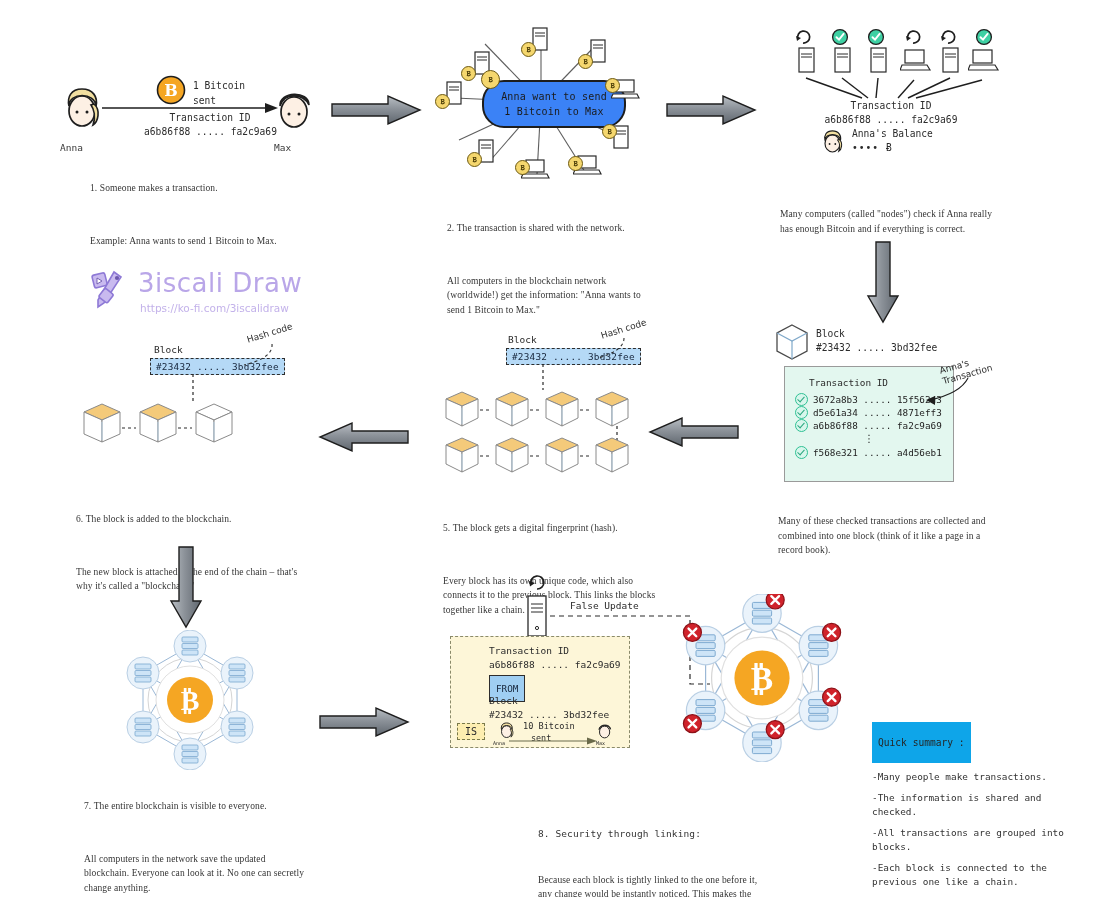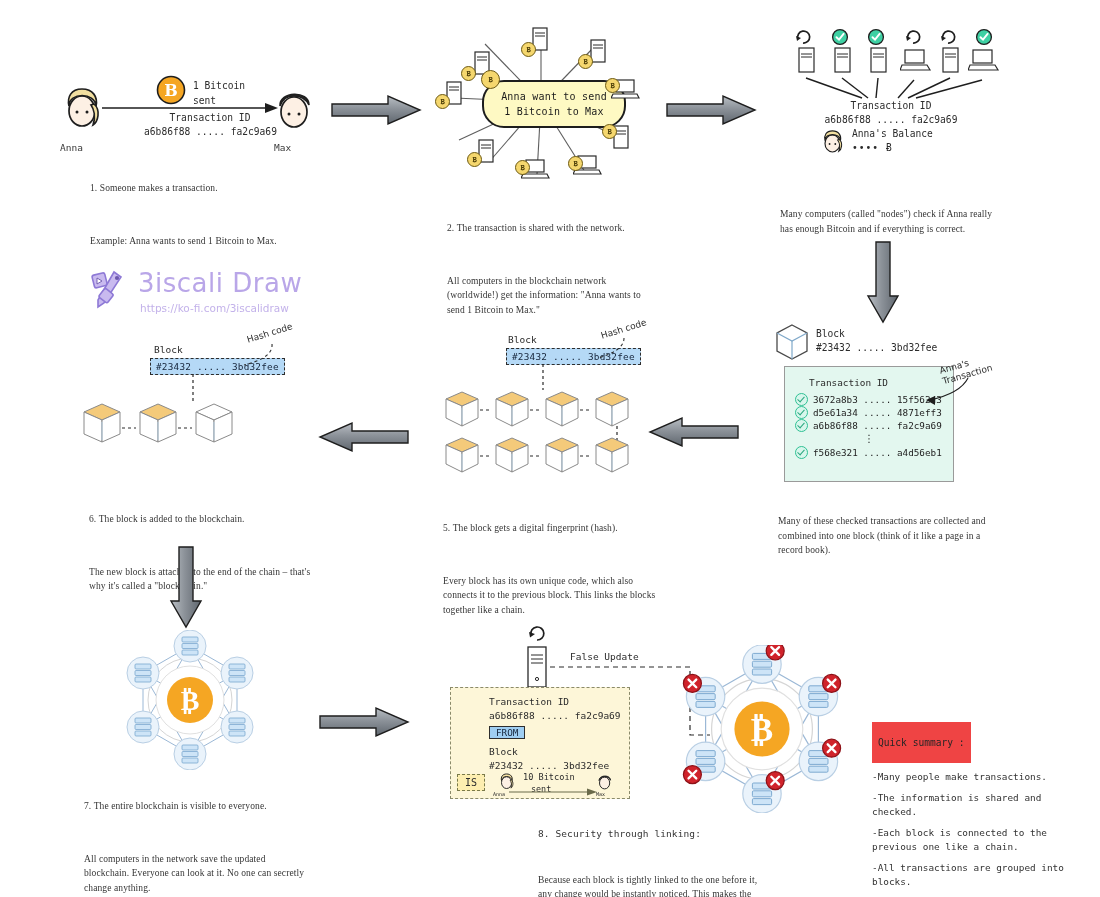--- a/index.html
+++ b/index.html
@@ -12,21 +12,21 @@
   .cap{font-size:9.5px;line-height:14.5px;letter-spacing:.1px;color:#353535;white-space:pre-wrap;}
   .cap .p{margin:0 0 9px 0;font-family:Liberation Serif, serif;}
   .mono{font-family:"DejaVu Sans Mono","Liberation Mono",monospace;}
   .lbl{font-size:9.5px;color:#3a3a3a;}
 
   
   .bigarrow{display:block;}
 
   
   .bubble{
-    background:#fef9c3;border:2.2px solid #1d1d1d;border-radius:22px;
+    background:#3b82f6;border:2.2px solid #1d1d1d;border-radius:22px;
     display:flex;flex-direction:column;align-items:center;justify-content:center;
     font-size:10px;line-height:15px;color:#1b1b1b;letter-spacing:.2px;
   }
   .coin{
     border-radius:50%;background:#f5d76e;border:1.3px solid #6d5a12;
     color:#4a3c06;font-size:7px;display:flex;align-items:center;justify-content:center;
     font-weight:bold;
   }
 
   
@@ -45,25 +45,25 @@
   .hashbox{
     background:#b5d9f6;border:1.3px dashed #2d2d2d;
     font-size:9.4px;padding:2px 5px;color:#15243a;white-space:nowrap;letter-spacing:.2px;
   }
   .handlabel{font-family:"DejaVu Sans","Liberation Sans",sans-serif;font-size:9px;color:#2b2b2b;}
 
   
   .falsecard{
     background:#fdf6d8;border:1.5px dashed #8a8a6a;
   }
-  .fromtag{background:#9fcef2;border:1.2px solid #2d2d2d;font-size:9.3px;padding:0 6px;display:inline-block;color:#16263c;}
+  .fromtag{background:#9fcef2;border:1.2px solid #2d2d2d;font-size:9.3px;padding:7px 6px;display:inline-block;color:#16263c;}
   .istag{background:#fdeeb0;border:1.3px dashed #7a7a4a;font-size:10px;padding:2px 7px;display:inline-block;color:#2b2b2b;}
 
   
-  .sumtitle{background:#ef4444;display:inline-block;padding:15px 6px;font-size:9.6px;color:#262626;}
+  .sumtitle{background:#0ea5e9;display:inline-block;padding:15px 6px;font-size:9.6px;color:#262626;}
   .sumline{font-size:9.4px;line-height:14px;color:#333;margin-top:7px;white-space:pre-wrap;}
 
   
   .logotext{
     font-family:"DejaVu Sans","Liberation Sans",sans-serif;
     font-size:26px;color:#b9a6e8;letter-spacing:.5px;
   }
   .logourl{font-family:"DejaVu Sans","Liberation Sans",sans-serif;font-size:10.5px;color:#c3b2ea;}
 </style>
 </head>
@@ -484,21 +484,21 @@
       </g>
     <g transform="translate(116,2)">
         <polygon points="20,0 38,8 20,16 2,8" fill="#fff" stroke="#8a8a8a" stroke-width="1"></polygon>
         <polygon points="2,8 2,30 20,38 20,16" fill="#fff" stroke="#8a8a8a" stroke-width="1"></polygon>
         <polygon points="38,8 38,30 20,38 20,16" fill="#fff" stroke="#8a8a8a" stroke-width="1"></polygon>
         <line x1="20" y1="18" x2="20" y2="36" stroke="#b7cfe2"></line>
       </g>
   </svg>
 </div>
 
-<div class="abs cap" style="left:89px;top:483px;width:225px;">
+<div class="abs cap" style="left:76px;top:483px;width:225px;">
   <div class="p">6. The block is added to the blockchain.</div>
   <div class="p">The new block is attached to the end of the chain – that's why it's called a "blockchain."</div>
 </div>
 
 <svg class="abs bigarrow" style="left:168px;top:545px;" width="36" height="84" viewBox="0 0 36 84">
   <polygon points="11,2 25,2 25,56 33,56 18,82 3,56 11,56" fill="url(#ag2)" stroke="#1e1e1e" stroke-width="1.4"></polygon>
 </svg>
 
 <svg class="abs" style="left:120px;top:630px;" width="140" height="140" viewBox="0 0 140 140">
   <g stroke="#9bb8d6" stroke-width="1" fill="none">
@@ -568,21 +568,21 @@
 
 <div class="abs cap" style="left:84px;top:770px;width:225px;">
   <div class="p">7. The entire blockchain is visible to everyone.</div>
   <div class="p">All computers in the network save the updated blockchain. Everyone can look at it. No one can secretly change anything.</div>
 </div>
 
 <svg class="abs bigarrow" style="left:318px;top:705px;" width="92" height="34" viewBox="0 0 92 34">
   <polygon points="2,11 58,11 58,3 90,17 58,31 58,23 2,23" fill="url(#ag1)" stroke="#1e1e1e" stroke-width="1.4"></polygon>
 </svg>
 
-<div class="abs" style="left:450px;top:631px;width:400px;height:190px;">
+<div class="abs" style="left:450px;top:580px;width:400px;height:190px;">
 
   <svg class="abs" style="left:72px;top:4px;" width="30" height="56">
     <rect x="6" y="12" width="18" height="40" fill="#fff" stroke="#2a2a2a" stroke-width="1.3"></rect>
     <line x1="9" y1="20" x2="21" y2="20" stroke="#2a2a2a"></line>
       <line x1="9" y1="24" x2="21" y2="24" stroke="#2a2a2a"></line>
       <line x1="9" y1="28" x2="21" y2="28" stroke="#2a2a2a"></line>
     <circle cx="15" cy="44" r="1.6" fill="none" stroke="#2a2a2a"></circle>
   </svg>
   <svg class="abs" style="left:76px;top:-8px;" width="22" height="20" viewBox="0 0 20 20">
     <path d="M4 12 A6.5 6.5 0 1 1 10 17" fill="none" stroke="#1e1e1e" stroke-width="1.7"></path>
@@ -714,17 +714,17 @@
 
 <div class="abs cap" style="left:538px;top:798px;width:225px;">
   <div style="margin:0 0 2px 0;">8. Security through linking:</div>
   <div class="p">Because each block is tightly linked to the one before it, any change would be instantly noticed. This makes the blockchain very secure and tamper-proof.</div>
 </div>
 
 <div class="abs" style="left:872px;top:722px;width:218px;">
   <div class="sumtitle">Quick summary :</div>
   <div class="sumline">-Many people make transactions.</div>
   <div class="sumline">-The information is shared and checked.</div>
+  <div class="sumline">-All transactions are grouped into blocks.</div>
   <div class="sumline">-Each block is connected to the previous one like a chain.</div>
-  <div class="sumline">-All transactions are grouped into blocks.</div>
   <div class="sumline">-Everyone can see the whole chain.</div>
   <div class="sumline">- It's secure because no one can secretly change anything....</div>
 </div>
 
 </body></html>

